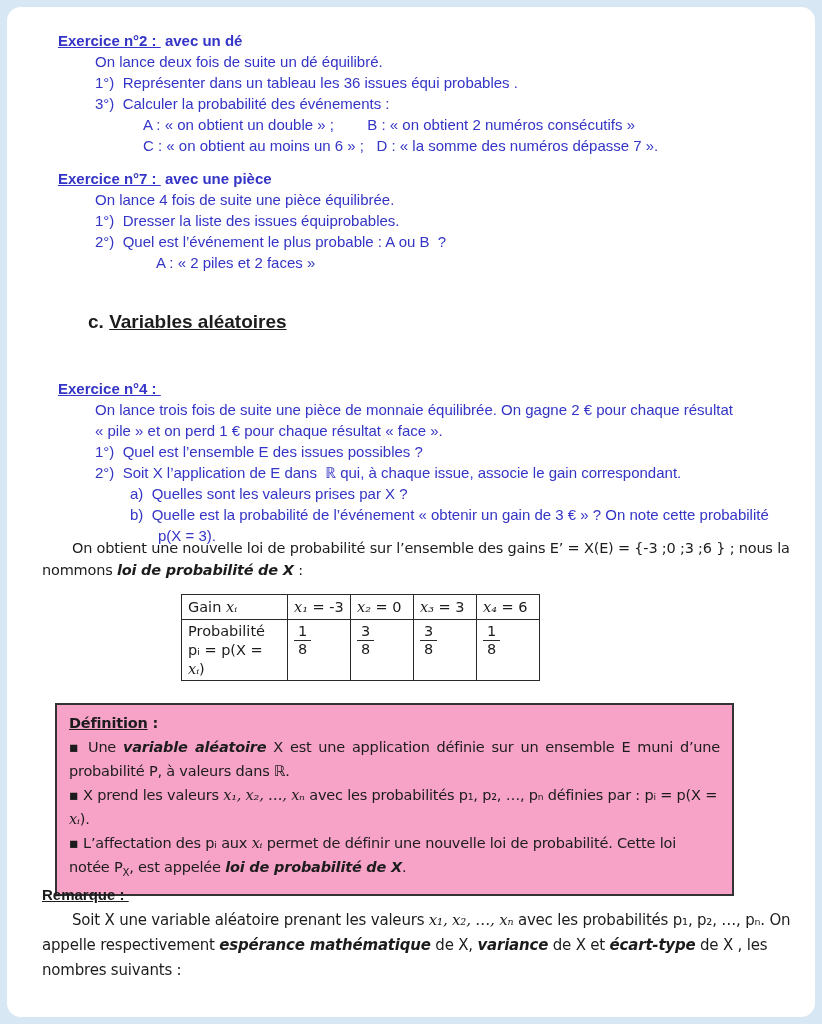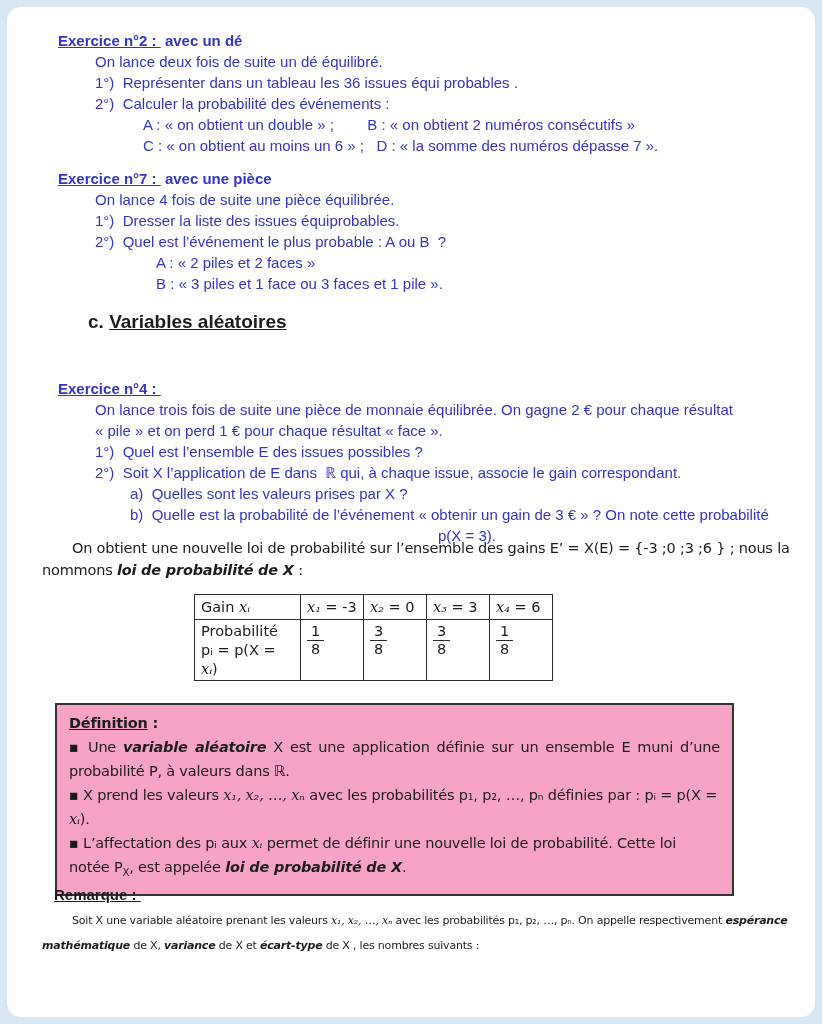--- a/index.html
+++ b/index.html
@@ -19,35 +19,35 @@
 
   
   .ex { left:58px; width:718px; color:var(--blue,#3333c6); font-size:15px; line-height:21px; }
   .ex p { white-space:pre-wrap; }
   .h  { font-weight:bold; }
   .hu { text-decoration:underline; }
   .ind1 { margin-left:37px; }
   .ind2 { margin-left:85px; }
   .ind3 { margin-left:98px; }
   .inda { margin-left:72px; }
-  .indp { margin-left:100px;text-align:center; }
+  .indp { margin-left:100px; }
 
   
   .section-c { left:88px; color:var(--black,#1c1c1c); font-size:19px; font-weight:bold;
                font-family:"Liberation Sans", sans-serif; }
   .section-c .cu { text-decoration:underline; }
 
   
   .comic { font-family:"DejaVu Sans", sans-serif; color:var(--black,#1c1c1c); }
 
   .loi-para { left:42px; width:748px; font-size:14.5px; line-height:22px;
               text-indent:30px; letter-spacing:-0.2px; }
 
   
-  .loi-table { left:194px; border-collapse:collapse; font-size:14.5px; }
+  .loi-table { left:181px; border-collapse:collapse; font-size:14.5px; }
   .loi-table td { border:1.5px solid #2a2a2a; padding:1px 6px; vertical-align:top; }
   .loi-table tr:first-child td { height:24px; line-height:22px; }
   .loi-table .lbl { width:106px; }
   .loi-table .datac { width:63px; }
   .loi-table .row2 td { height:42px; line-height:19px; padding-top:2px; }
   .frac { display:inline-block; text-align:center; line-height:1.15; margin-top:1px; }
   .frac .num { display:block; border-bottom:1.5px solid #2a2a2a; padding:0 4px; }
   .frac .den { display:block; }
 
   
@@ -55,50 +55,49 @@
              border:2px solid var(--pink_border,#333333);
              padding:6px 12px 9px 12px; font-size:14.5px; line-height:24px;
              letter-spacing:-0.2px; }
   .def-h { font-weight:bold; }
   .du { text-decoration:underline; }
   .def-box .just { text-align:justify; }
 
   
   .remarque { left:42px; width:752px; }
   .rem-h { font-family:"Liberation Sans", sans-serif; font-weight:bold; font-size:15px;
-           color:var(--black,#1c1c1c); text-decoration:underline; margin-left:12px;
+           color:var(--black,#1c1c1c); text-decoration:underline; 
            margin-bottom:5px; white-space:pre-wrap; }
-  .rem-body { font-size:11px; line-height:25px; text-indent:30px; letter-spacing:-0.2px; }
+  .rem-body { font-size:15px; line-height:25px; text-indent:30px; letter-spacing:-0.2px; }
 
   
   .seg-bi { font-weight:bold; font-style:italic; }
   .seg-m  { font-family:"DejaVu Serif","DejaVu Sans",serif; font-style:italic; }
   .seg-sub{ vertical-align:sub; font-size:0.7em; }
 </style>
 </head>
 <body>
 
 <div class="paper"></div>
 
 <div class="block ex" style="top:30px">
   <p class="h"><span class="hu">Exercice n°2 : </span><span> avec un dé</span></p>
   <p class="ind1">On lance deux fois de suite un dé équilibré.</p>
   <p class="ind1">1°)  Représenter dans un tableau les 36 issues équi probables .</p>
-  <p class="ind1">2°)  Calculer la probabilité des événements :</p>
+  <p class="ind1">3°)  Calculer la probabilité des événements :</p>
   <p class="ind2">A : « on obtient un double » ;        B : « on obtient 2 numéros consécutifs »</p>
   <p class="ind2">C : « on obtient au moins un 6 » ;   D : « la somme des numéros dépasse 7 ».</p>
 </div>
 
 <div class="block ex" style="top:168px">
   <p class="h"><span class="hu">Exercice n°7 : </span><span> avec une pièce</span></p>
   <p class="ind1">On lance 4 fois de suite une pièce équilibrée.</p>
   <p class="ind1">1°)  Dresser la liste des issues équiprobables.</p>
   <p class="ind1">2°)  Quel est l’événement le plus probable : A ou B  ?</p>
   <p class="ind3">A : « 2 piles et 2 faces »</p>
-  <p class="ind3">B : « 3 piles et 1 face ou 3 faces et 1 pile ».</p>
 </div>
 
 <div class="block section-c" style="top:311px">
   <span>c. </span><span class="cu">Variables aléatoires</span>
 </div>
 
 <div class="block ex" style="top:378px">
   <p class="h"><span class="hu">Exercice n°4 : </span></p>
   <p class="ind1">On lance trois fois de suite une pièce de monnaie équilibrée. On gagne 2 € pour chaque résultat</p>
   <p class="ind1">« pile » et on perd 1 € pour chaque résultat « face ».</p>

